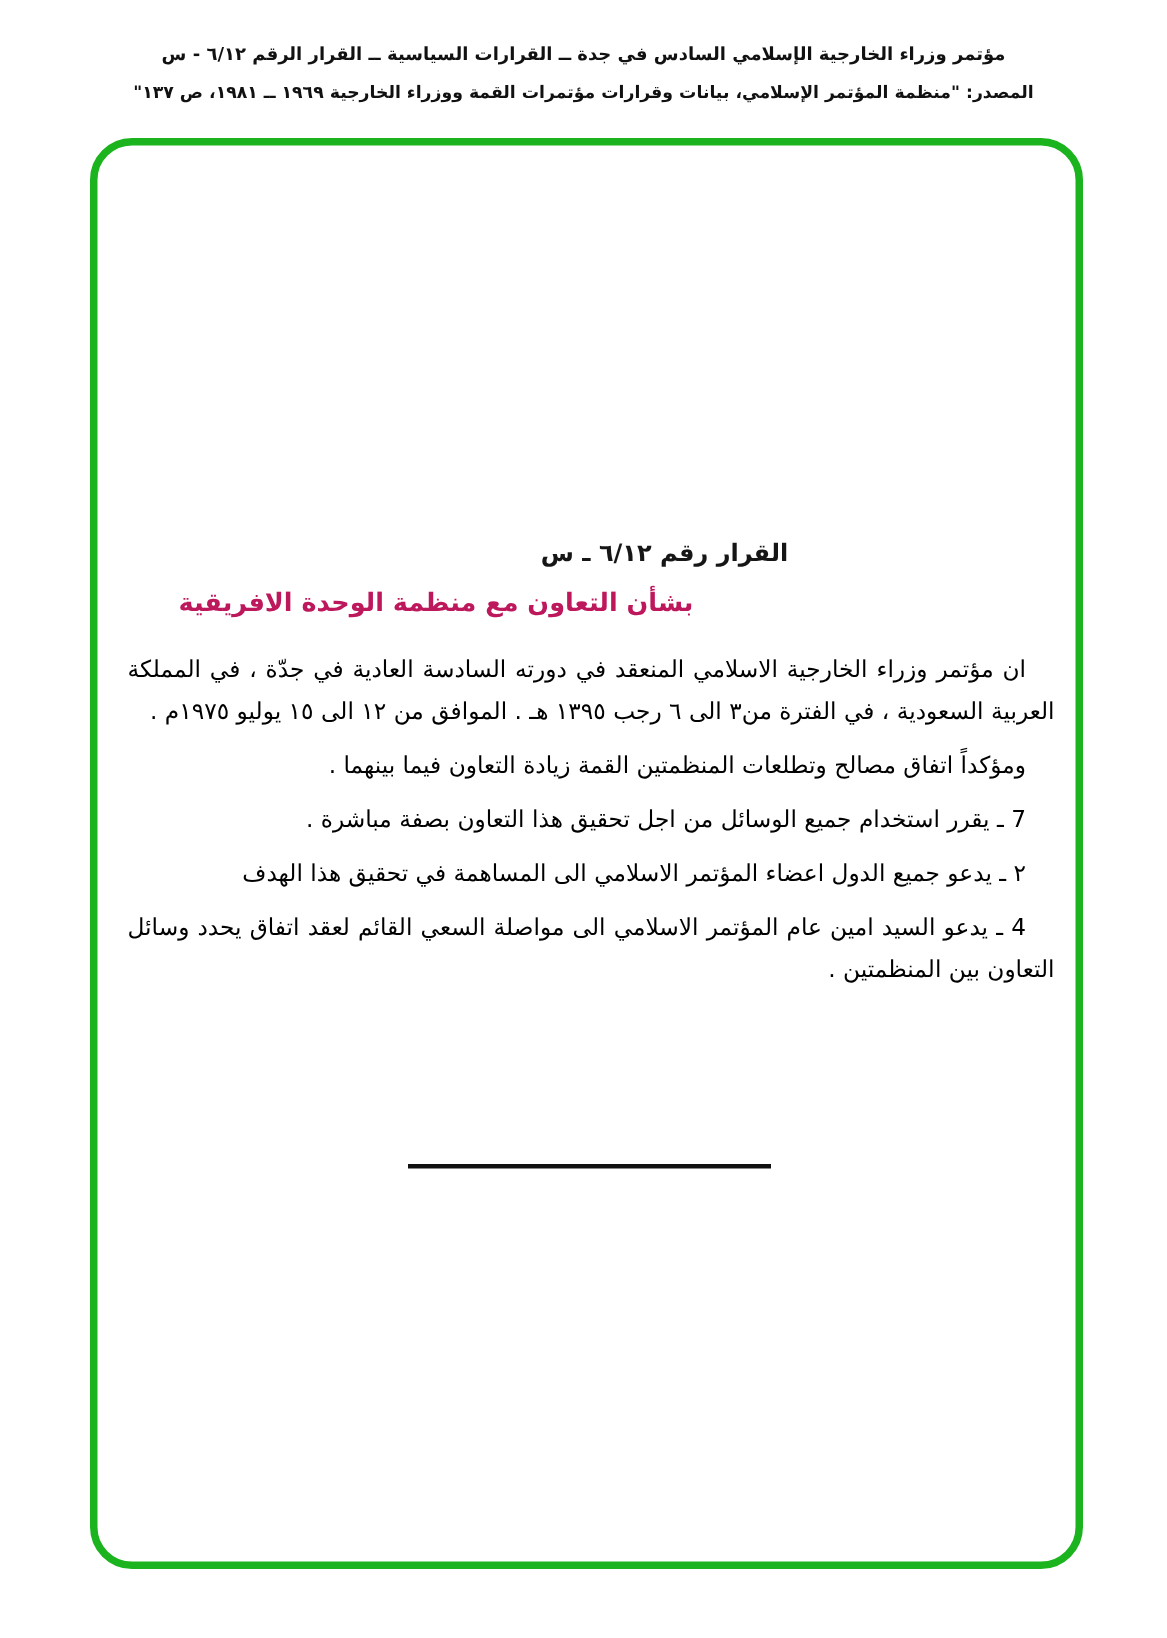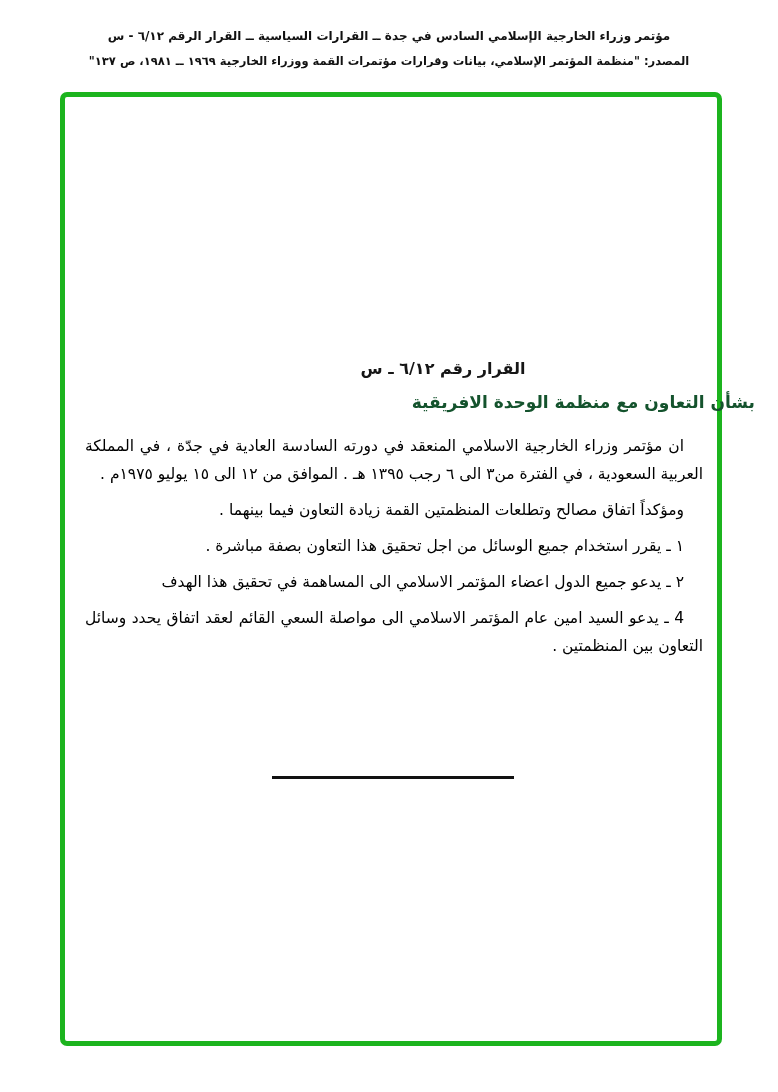--- a/index.html
+++ b/index.html
@@ -60,27 +60,27 @@
     left: 49px;
     text-align: center;
     font-weight: bold;
     font-size: 16px;
     line-height: 22px;
     margin-bottom: 10px;
     color: #161616;
   }
   .doc-subtitle {
     position: relative;
-    left: 52px;
-    text-align: right;
+    left: 34px;
+    text-align: left;
     font-weight: bold;
     font-size: 17px;
     line-height: 24px;
     margin-bottom: 18px;
-    color: #14532d;
+    color: #be185d;
   }
   .para {
     direction: rtl;
     text-align: justify;
     text-indent: 19px;
     font-size: 15.5px;
     line-height: 28px;
     margin: 0 0 8px 0;
     color: #000000;
   }
@@ -97,33 +97,33 @@
 </head>
 <body>
 
 <div class="page">
 
   <div class="header">
     <div class="header-line1">مؤتمر وزراء الخارجية الإسلامي السادس في جدة ــ القرارات السياسية ــ القرار الرقم ٦/١٢ - س</div>
     <div class="header-line2">المصدر: "منظمة المؤتمر الإسلامي، بيانات وقرارات مؤتمرات القمة ووزراء الخارجية ١٩٦٩ ــ ١٩٨١، ص ١٣٧"</div>
   </div>
 
-  <div class="doc-box" style="border-color: rgb(28, 180, 30);">
+  <div class="doc-box" style="border-color: rgb(28, 180, 30); border-radius: 28px;">
     <div class="doc-content">
 
       <div class="doc-title">القرار رقم ٦/١٢ ـ س</div>
 
       <div class="doc-subtitle">بشأن التعاون مع منظمة الوحدة الافريقية</div>
 
       <p class="para">ان مؤتمر وزراء الخارجية الاسلامي المنعقد في دورته السادسة العادية في جدّة ، في المملكة العربية السعودية ، في الفترة من٣ الى ٦ رجب ١٣٩٥ هـ . الموافق من ١٢ الى ١٥ يوليو ١٩٧٥م .</p>
 
 
       <p class="para">ومؤكداً اتفاق مصالح وتطلعات المنظمتين القمة زيادة التعاون فيما بينهما .</p>
 
-      <p class="para">١ ـ يقرر استخدام جميع الوسائل من اجل تحقيق هذا التعاون بصفة مباشرة .</p>
+      <p class="para">7 ـ يقرر استخدام جميع الوسائل من اجل تحقيق هذا التعاون بصفة مباشرة .</p>
 
       <p class="para">٢ ـ يدعو جميع الدول اعضاء المؤتمر الاسلامي الى المساهمة في تحقيق هذا الهدف</p>
 
       <p class="para">4 ـ يدعو السيد امين عام المؤتمر الاسلامي الى مواصلة السعي القائم لعقد اتفاق يحدد وسائل التعاون بين المنظمتين .</p>
 
     </div>
   </div>
 
   <div class="divider" style="background: rgb(17, 17, 17);"></div>
 

